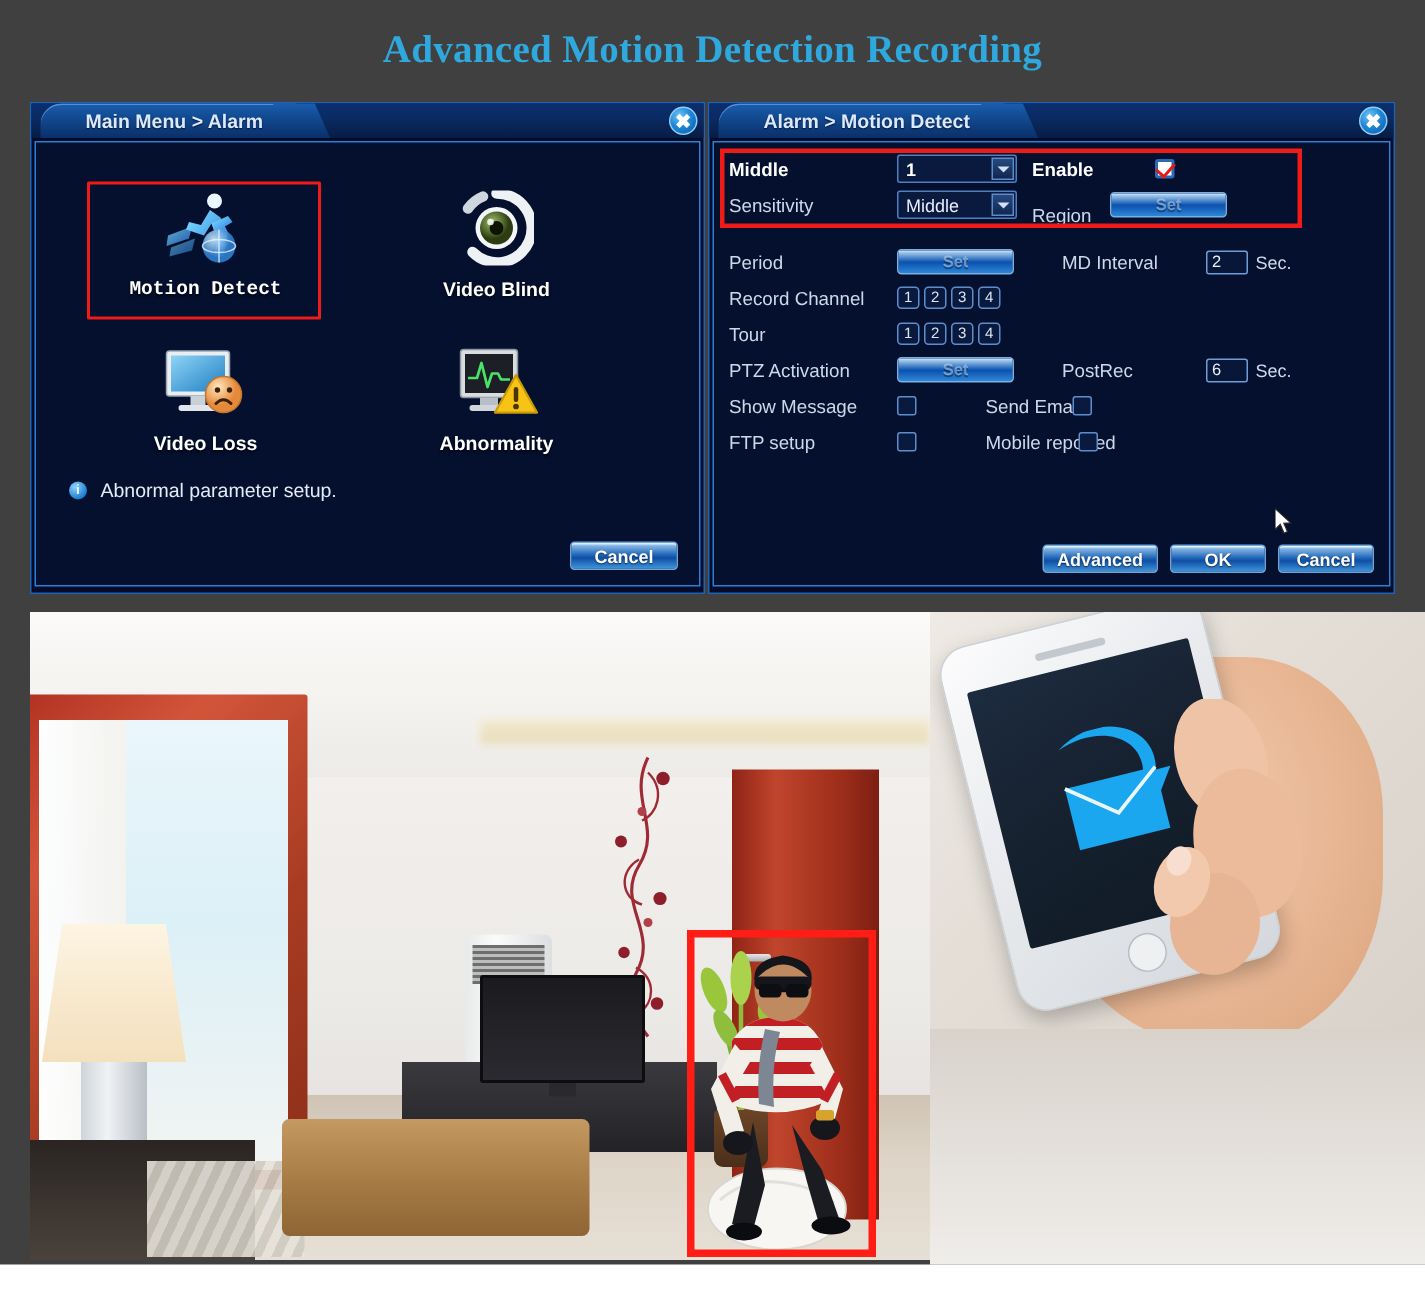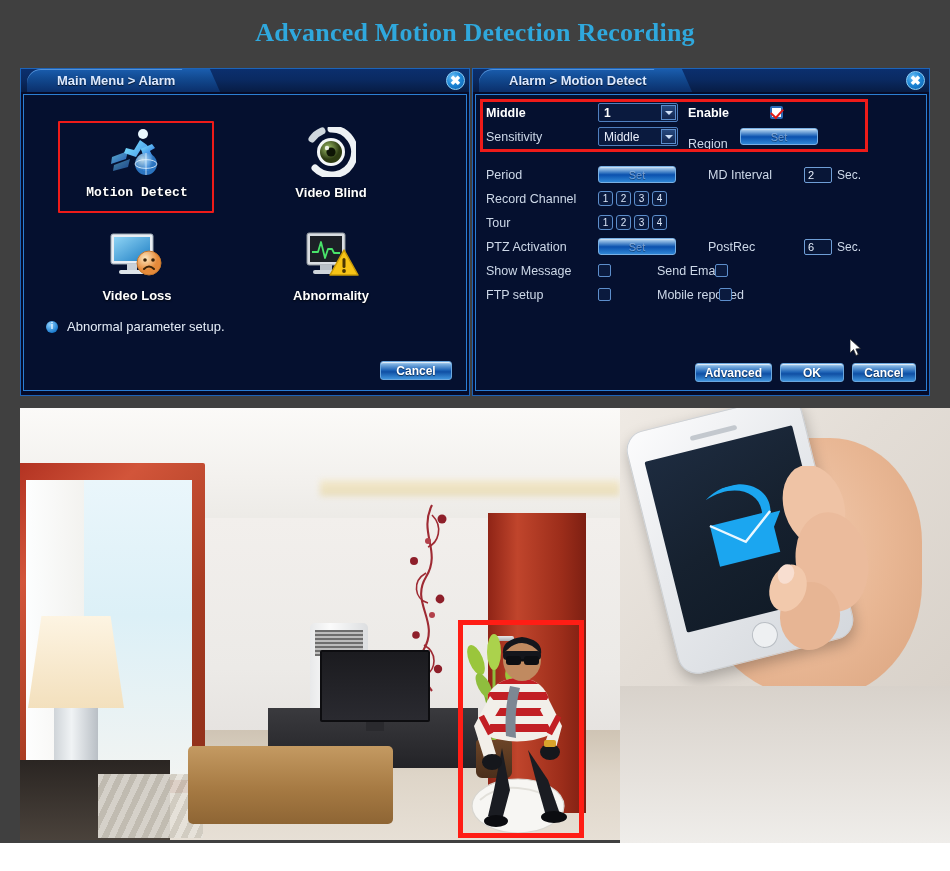--- a/index.html
+++ b/index.html
@@ -152,21 +152,21 @@
   .select .arrow::after {
     content:""; width:0;height:0;
     border-left:4px solid transparent; border-right:4px solid transparent;
     border-top:4px solid #cfe0f7;
   }
   .setbtn {
     width: 78px; height: 17px; border-radius: 3px;
     background: linear-gradient(180deg,#dce9f6 0%, #9cc3e8 10%, #2a6dbd 42%, #0b51ae 52%, #2f86d6 100%);
     border: 1px solid #79b0e4;
     display:flex; align-items:center; justify-content:center;
-    font-size: 11px; font-weight: 400; color: rgba(190,215,245,.55);
+    font-size: 11px; font-weight: 700; color: rgba(190,215,245,.55);
     text-shadow: 0 1px 0 rgba(0,0,0,.35);
     cursor: pointer;
   }
   .chkboxes { display: flex; gap: 3px; }
   .chnum {
     width: 15px; height: 15px;
     border: 1px solid #5d8ecb; border-radius: 3px;
     background: #0a1a3e;
     font-size: 10px; color: #dbe6f7;
     display:flex; align-items:center; justify-content:center;

